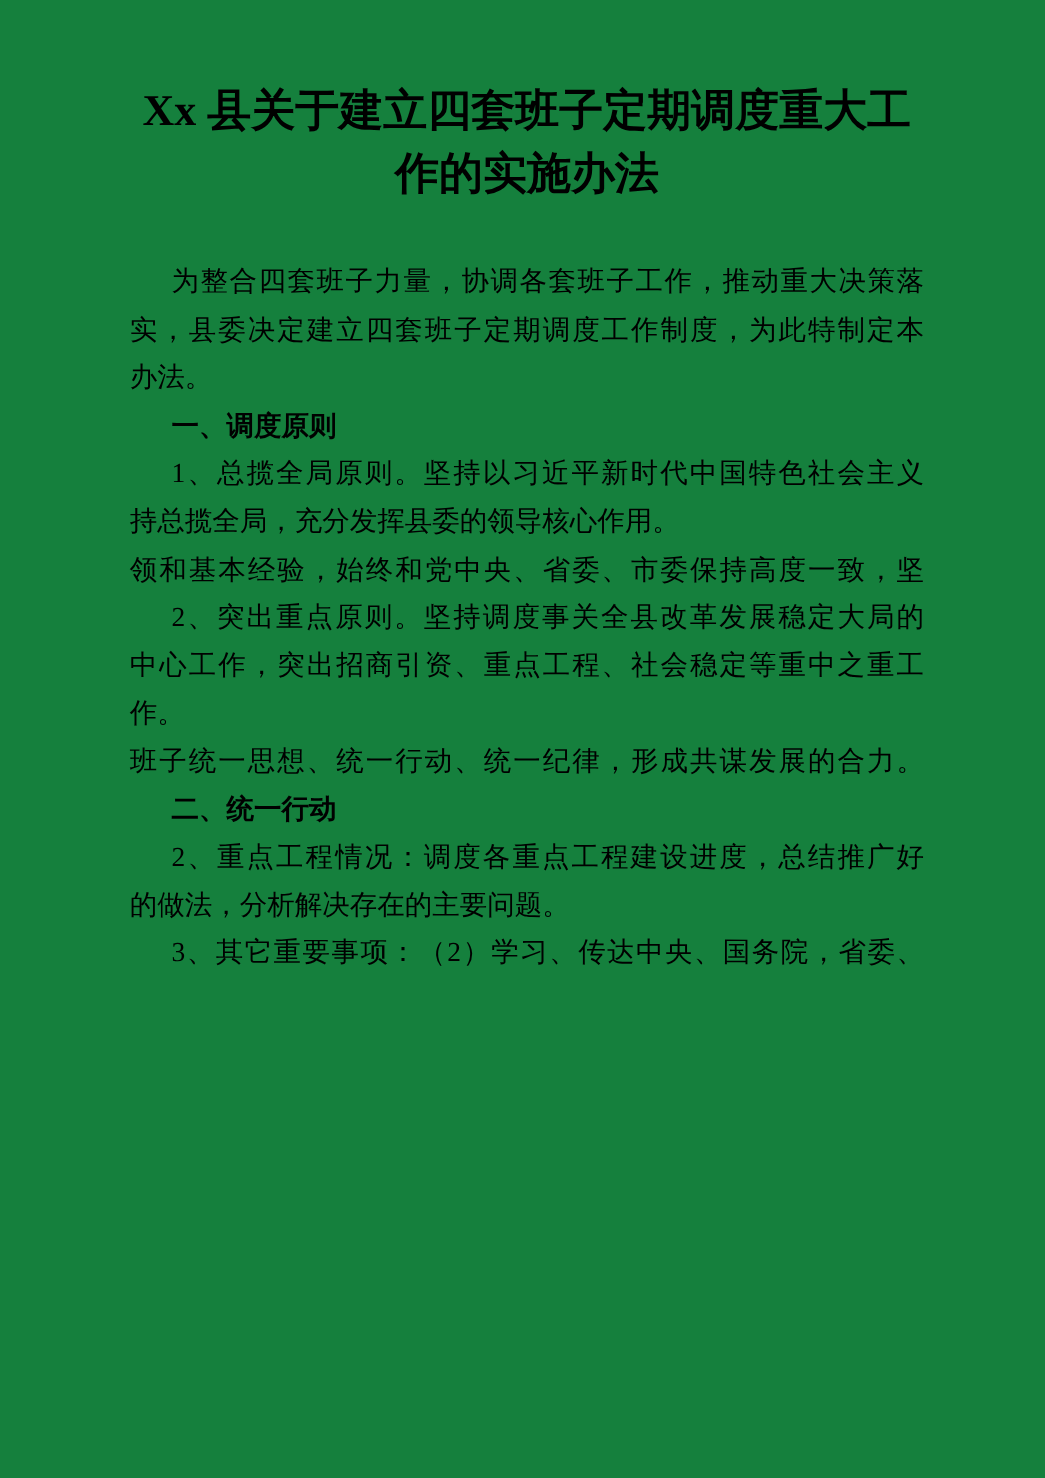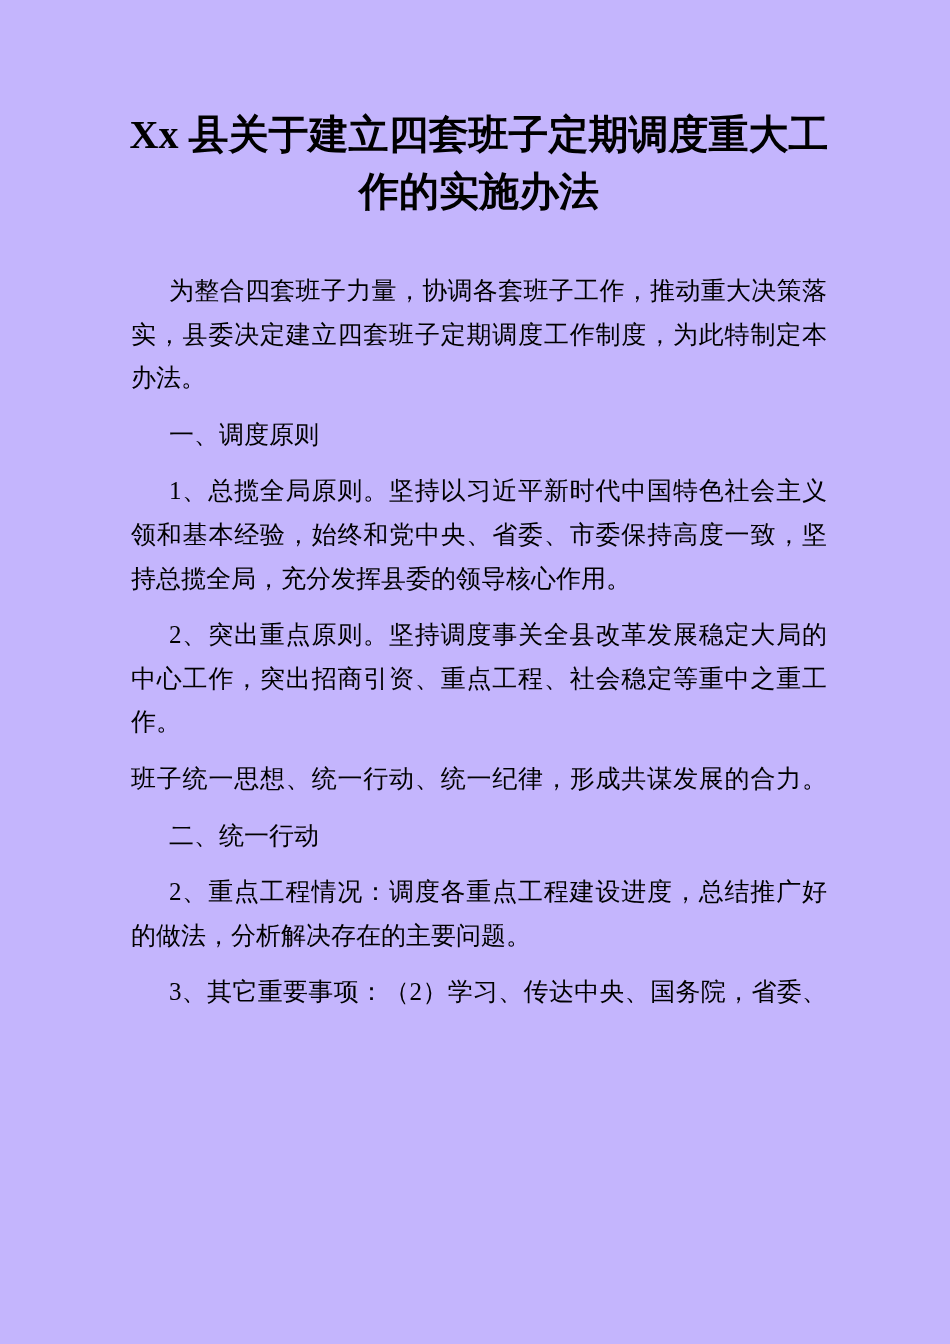--- a/index.html
+++ b/index.html
@@ -4,56 +4,56 @@
 <style>
   html, body {
     margin: 0;
     padding: 0;
     background: #ffffff;
   }
   .page {
     position: relative;
     width: 950px;
     height: 1344px;
-    background: #c4b5fd;
+    background: #15803d;
     box-sizing: border-box;
-    padding: 106px 110px 0 118px;
+    padding: 72px 110px 0 118px;
     overflow: hidden;
     color: #000000;
   }
   .doc-title {
     margin: 0 0 49px 0;
     font-family: "Liberation Serif", "DejaVu Serif", serif;
     font-weight: bold;
     font-size: 40px;
     line-height: 57px;
     text-align: center;
     color: #000000;
   }
   .doc-body {
     margin: 0;
     padding: 0;
   }
   .para {
-    margin: 13px;
+    margin: 0;
     padding: 0;
   }
   .line {
     font-size: 25px;
     line-height: 43.6px;
     color: #000000;
     text-align: left;
   }
   .para.body .line {
     font-family: "Liberation Serif", "DejaVu Serif", serif;
     font-weight: normal;
   }
   .para.heading .line {
     font-family: "Liberation Sans", "DejaVu Sans", sans-serif;
-    font-weight: normal;
+    font-weight: bold;
   }
   .line.first {
     text-indent: 38px;
   }
   .line.stretch {
     text-align: justify;
     text-align-last: justify;
   }
 </style>
 </head>
@@ -65,22 +65,22 @@
       <div class="para body">
         <div class="line first stretch">为整合四套班子力量，协调各套班子工作，推动重大决策落</div>
         <div class="line stretch">实，县委决定建立四套班子定期调度工作制度，为此特制定本</div>
         <div class="line">办法。</div>
       </div>
       <div class="para heading">
         <div class="line first">一、调度原则</div>
       </div>
       <div class="para body">
         <div class="line first stretch">1、总揽全局原则。坚持以习近平新时代中国特色社会主义</div>
+        <div class="line">持总揽全局，充分发挥县委的领导核心作用。</div>
         <div class="line stretch">领和基本经验，始终和党中央、省委、市委保持高度一致，坚</div>
-        <div class="line">持总揽全局，充分发挥县委的领导核心作用。</div>
       </div>
       <div class="para body">
         <div class="line first stretch">2、突出重点原则。坚持调度事关全县改革发展稳定大局的</div>
         <div class="line stretch">中心工作，突出招商引资、重点工程、社会稳定等重中之重工</div>
         <div class="line">作。</div>
       </div>
       <div class="para body">
         <div class="line stretch">班子统一思想、统一行动、统一纪律，形成共谋发展的合力。</div>
       </div>
       <div class="para heading">

